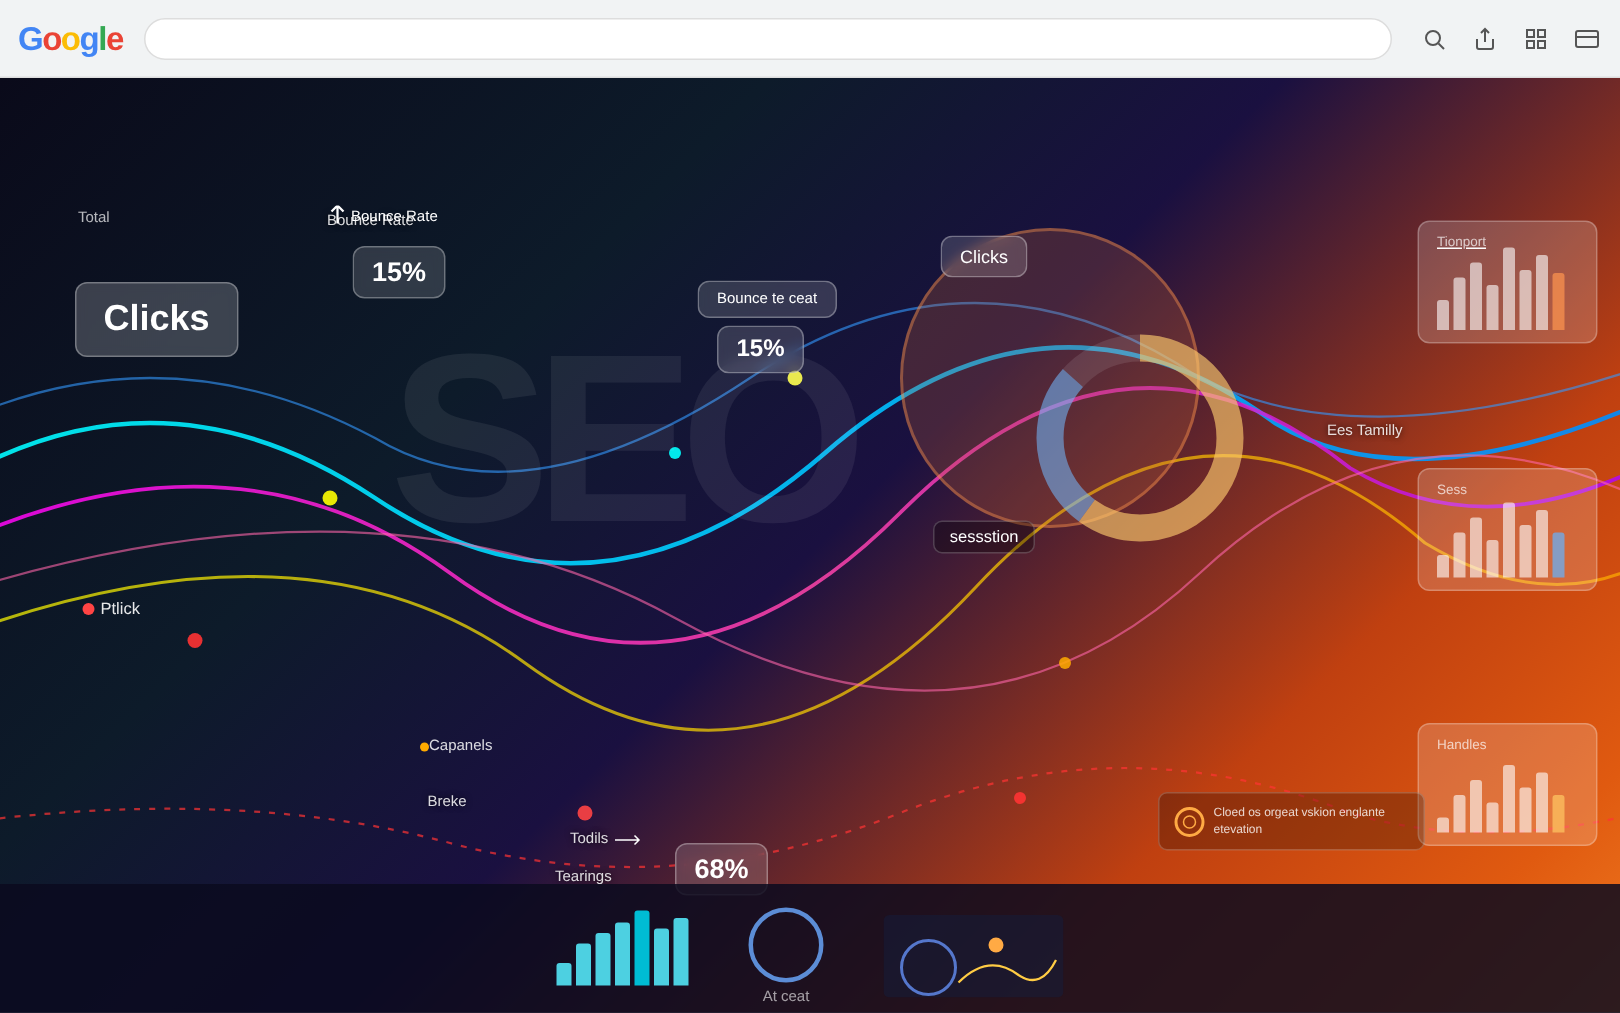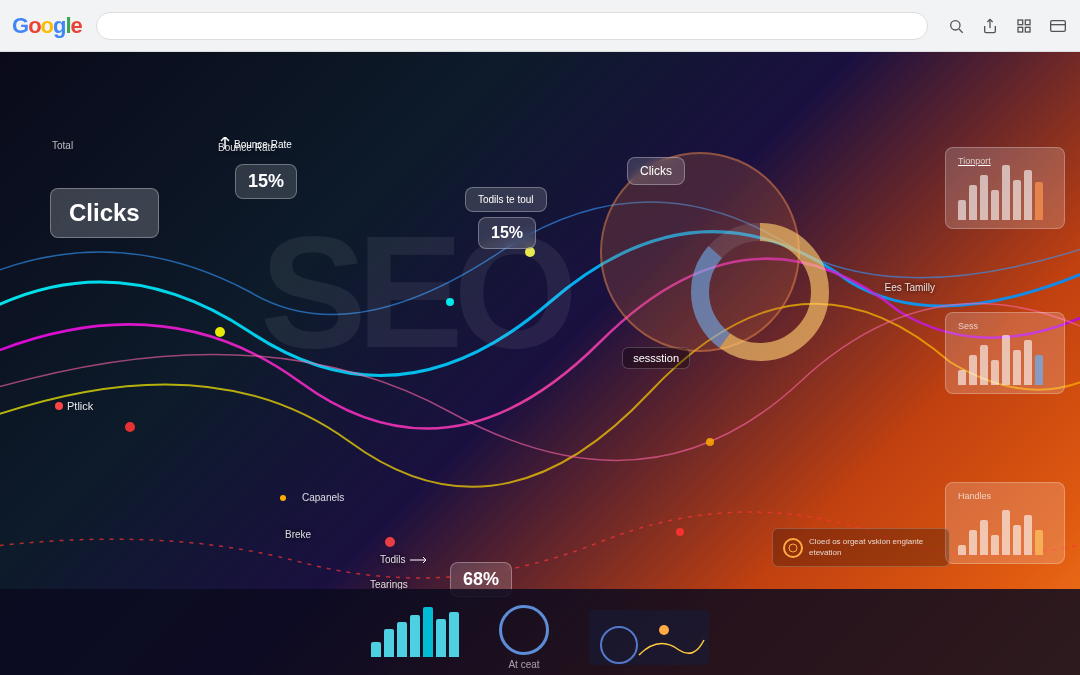--- a/index.html
+++ b/index.html
@@ -271,21 +271,21 @@
 
     
     .camps-label {
       position: absolute;
       top: 440px;
       left: 280px;
       color: rgba(255,255,255,0.85);
       font-size: 10px;
       display: flex;
       align-items: center;
-      gap: 16px;
+      gap: 0;
     }
 
   </style>
 </head>
 <body>
 
 <div class="browser-chrome">
   <div class="google-logo">
     <span>G</span><span>o</span><span>o</span><span>g</span><span>l</span><span>e</span>
   </div>
@@ -429,21 +429,21 @@
       <div class="mini-bar" style="height:25px;"></div>
       <div class="mini-bar" style="height:35px;"></div>
       <div class="mini-bar" style="height:20px;"></div>
       <div class="mini-bar" style="height:45px;"></div>
       <div class="mini-bar" style="height:30px;"></div>
       <div class="mini-bar" style="height:40px;"></div>
       <div class="mini-bar" style="height:25px;background:rgba(255,200,100,0.7);"></div>
     </div>
   </div>
 
-  <div class="data-label" style="top:135px;left:465px;font-size:10px;">Todils te toul</div>
+  <div class="data-label" style="top:135px;left:465px;font-size:10px;">Bounce te ceat</div>
   <div class="data-label" style="top:165px;left:478px;font-size:16px;font-weight:bold;">15%</div>
 
   <div class="click-dot-label">
     <div class="dot-red"></div>
     <span>Ptlick</span>
   </div>
 
   <div class="session-bottom">sessstion</div>
 
   <div class="camps-label">

